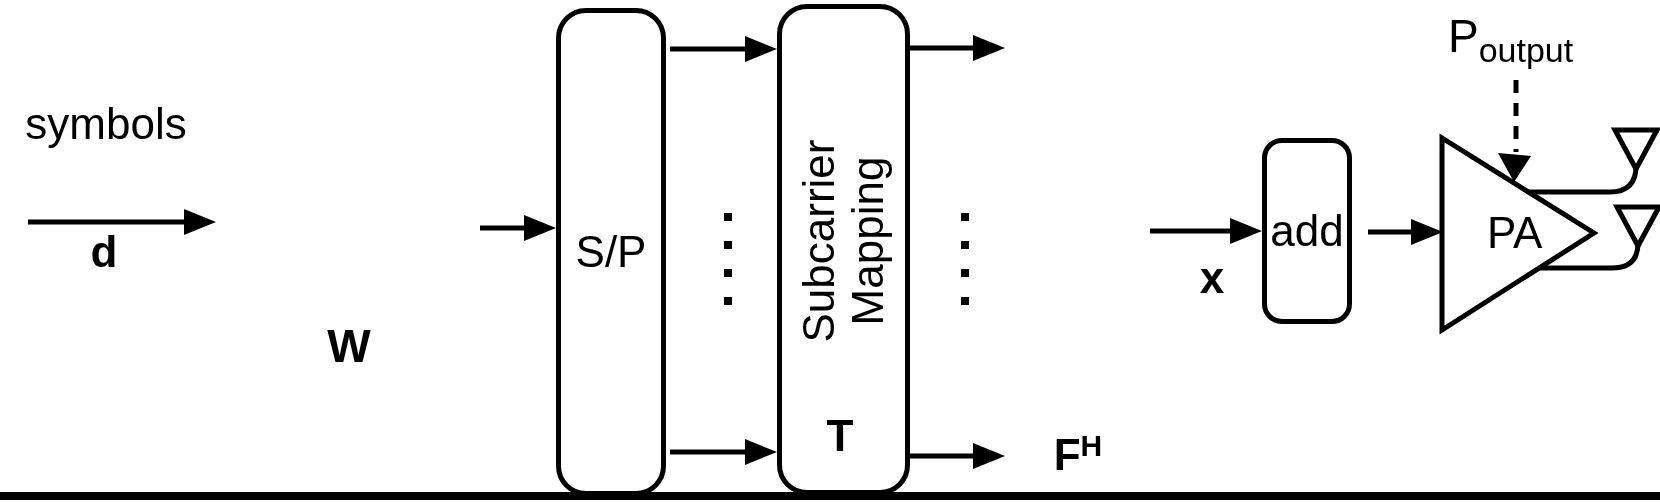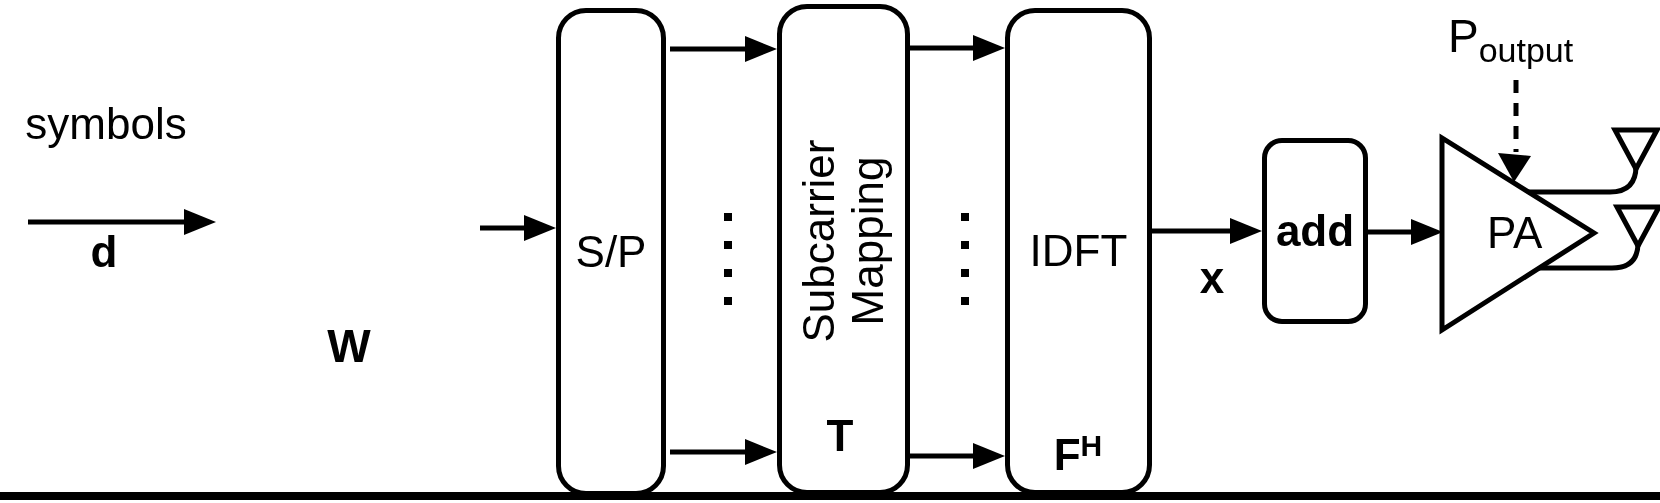--- a/index.html
+++ b/index.html
@@ -118,25 +118,22 @@
     </g>
   </svg>
 
 
   <div class="box" style="left:556px; top:8px; width:110px; height:488px; border-radius:30px;">
     <span>S/P</span>
   </div>
 
   <div class="box" style="left:777px; top:4px; width:133px; height:491px; border-radius:30px;"></div>
 
-  <div class="box" style="left:1005px; top:8px; width:147px; height:487px; border-radius:30px;">
-    <span>IDFT</span>
-  </div>
 
-  <div class="box" style="left:1262px; top:138px; width:106px; height:186px; border-radius:20px;font-weight:bold;">
+  <div class="box" style="left:1262px; top:138px; width:90px; height:186px; border-radius:20px;">
     <div class="center">
       <div>add</div>
     </div>
   </div>
 
   <div class="lbl center" style="left:8px; top:96px; width:196px; line-height:56px;">
     <div>symbols</div>
   </div>
 
   <div class="lbl bold center" style="left:82px; top:228px; width:44px;">d</div>

